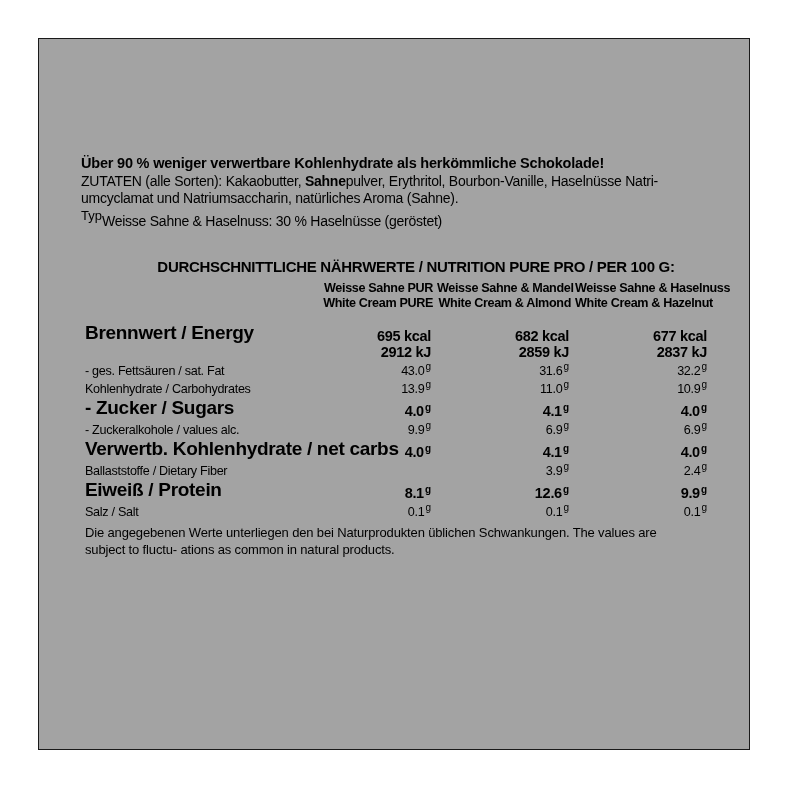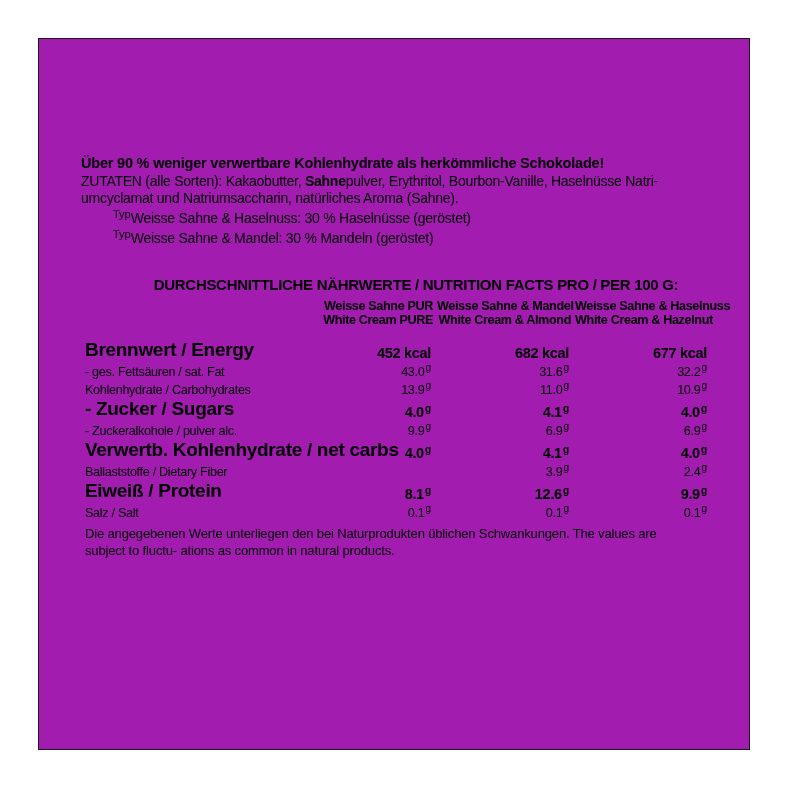--- a/index.html
+++ b/index.html
@@ -15,21 +15,21 @@
     overflow: hidden;
   }
   #label-panel {
     position: absolute;
     left: 38px;
     top: 38px;
     width: 712px;
     height: 712px;
     border: 1px solid #1a1a1a;
     box-sizing: border-box;
-    background: #a21caf;
+    background: #a3a3a3;
   }
   .content {
     position: absolute;
     left: 42px;
     top: 115px;
     width: 630px;
   }
 
   
   .headline {
@@ -46,24 +46,23 @@
     margin: 0;
   }
   .ingredients .b { font-weight: bold; }
   .variant-line {
     font-size: 14px;
     line-height: 1.32;
     letter-spacing: -0.25px;
     margin: 0;
   }
   .sup {
-    font-size: 11px;
+    font-size: 13px;
     vertical-align: 0.45em;
     letter-spacing: 0;
-    margin-left: 32px;
   }
 
   
   .nutrition {
     margin-top: 28px;
   }
   .nutri-title {
     font-size: 15px;
     font-weight: bold;
     letter-spacing: -0.3px;
@@ -138,26 +137,23 @@
 
     <p class="ingredients">
       <span>ZUTATEN (alle Sorten):</span><span> Kakaobutter, </span><span class="b">Sahne</span><span>pulver, Erythritol, Bourbon-Vanille, Haselnüsse Natri-</span><br>
       <span>umcyclamat und Natriumsaccharin, natürliches Aroma (Sahne).</span>
     </p>
 
     <p class="variant-line">
       <span class="sup">Typ</span><span>Weisse Sahne &amp; Haselnuss: 30 % </span><span class="b">Haselnüsse</span><span> (geröstet)</span>
     </p>
 
-    <p class="variant-line">
-      <span class="sup">Typ</span><span>Weisse Sahne &amp; Mandel: 30 % </span><span class="b">Mandeln</span><span> (geröstet)</span>
-    </p>
 
     <div class="nutrition">
-      <p class="nutri-title">DURCHSCHNITTLICHE NÄHRWERTE / NUTRITION FACTS PRO / PER 100 G:</p>
+      <p class="nutri-title">DURCHSCHNITTLICHE NÄHRWERTE / NUTRITION PURE PRO / PER 100 G:</p>
 
       <table class="facts">
         <colgroup>
           <col class="c-name">
             <col class="c-val">
             <col class="c-val">
             <col class="c-val">
         </colgroup>
         <thead>
           <tr>
@@ -172,44 +168,50 @@
             </th>
             <th class="colhead">
               <span>Weisse Sahne &amp; Haselnuss</span>
               <span class="l2">White Cream &amp; Hazelnut</span>
             </th>
           </tr>
         </thead>
         <tbody>
             <tr class="bold head-energy">
               <td class="rowname">Brennwert / Energy</td>
-              <td class="val"><span>452 kcal</span></td>
+              <td class="val"><span>695 kcal</span></td>
               <td class="val"><span>682 kcal</span></td>
               <td class="val"><span>677 kcal</span></td>
+            </tr>
+            <tr class="bold sub-energy">
+              <td class="rowname"></td>
+              <td class="val"><span>2912 kJ</span></td>
+              <td class="val"><span>2859 kJ</span></td>
+              <td class="val"><span>2837 kJ</span></td>
             </tr>
             <tr class="small">
               <td class="rowname">- ges. Fettsäuren / sat. Fat</td>
               <td class="val"><span>43.0</span><span class="unit">g</span></td>
               <td class="val"><span>31.6</span><span class="unit">g</span></td>
               <td class="val"><span>32.2</span><span class="unit">g</span></td>
             </tr>
             <tr class="small">
               <td class="rowname">Kohlenhydrate / Carbohydrates</td>
               <td class="val"><span>13.9</span><span class="unit">g</span></td>
               <td class="val"><span>11.0</span><span class="unit">g</span></td>
               <td class="val"><span>10.9</span><span class="unit">g</span></td>
             </tr>
             <tr class="bold">
               <td class="rowname">- Zucker / Sugars</td>
               <td class="val"><span>4.0</span><span class="unit">g</span></td>
               <td class="val"><span>4.1</span><span class="unit">g</span></td>
               <td class="val"><span>4.0</span><span class="unit">g</span></td>
             </tr>
             <tr class="small">
-              <td class="rowname">- Zuckeralkohole / pulver alc.</td>
+              <td class="rowname">- Zuckeralkohole / values alc.</td>
               <td class="val"><span>9.9</span><span class="unit">g</span></td>
               <td class="val"><span>6.9</span><span class="unit">g</span></td>
               <td class="val"><span>6.9</span><span class="unit">g</span></td>
             </tr>
             <tr class="bold">
               <td class="rowname">Verwertb. Kohlenhydrate / net carbs</td>
               <td class="val"><span>4.0</span><span class="unit">g</span></td>
               <td class="val"><span>4.1</span><span class="unit">g</span></td>
               <td class="val"><span>4.0</span><span class="unit">g</span></td>
             </tr>

